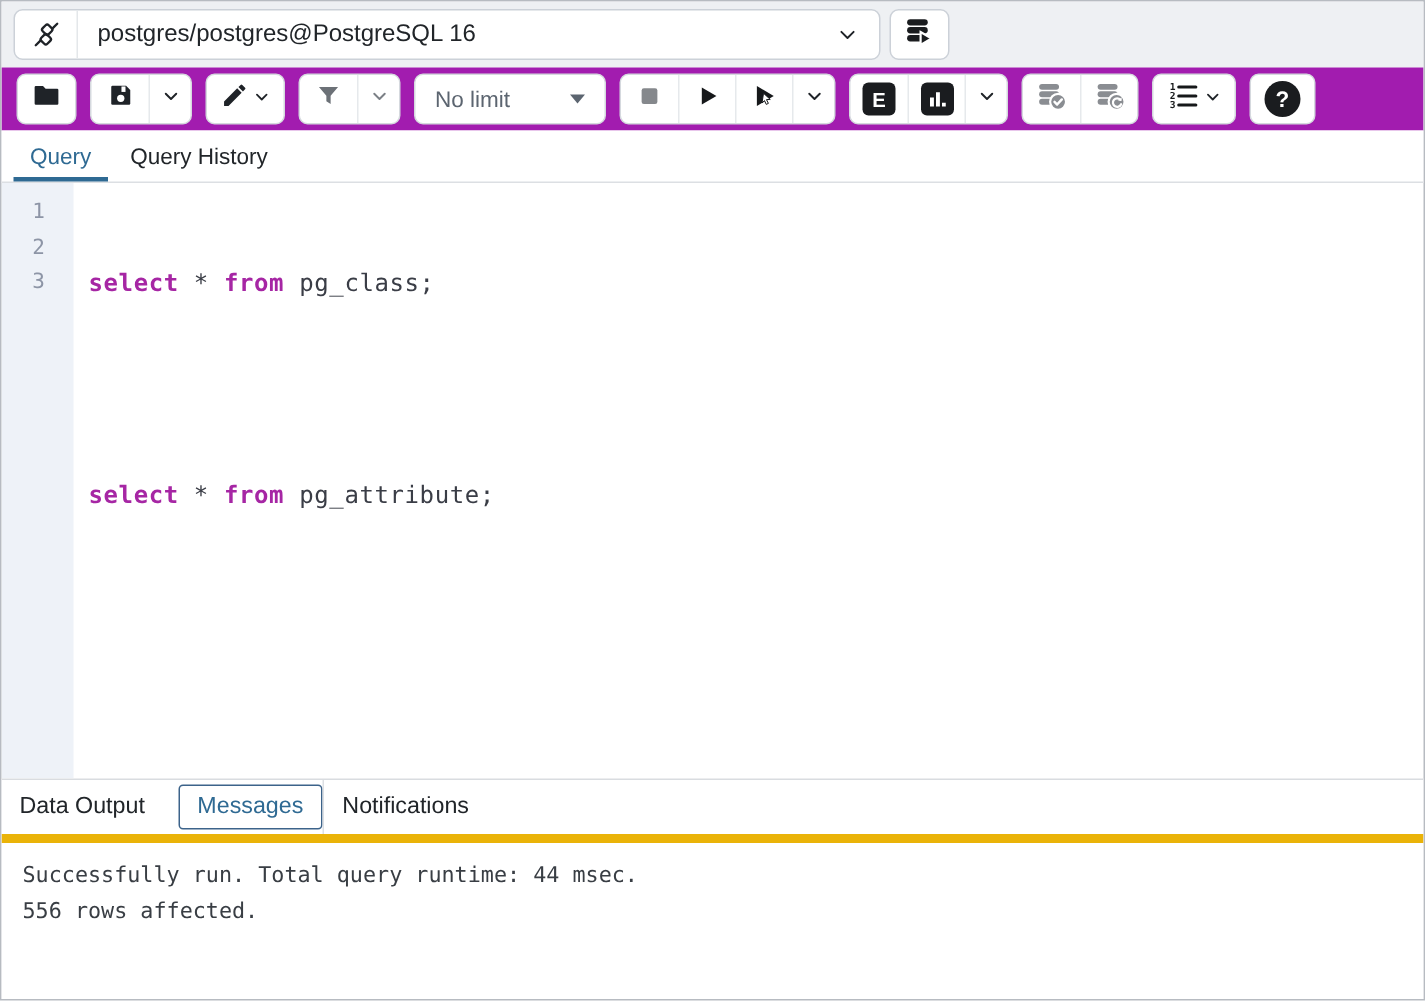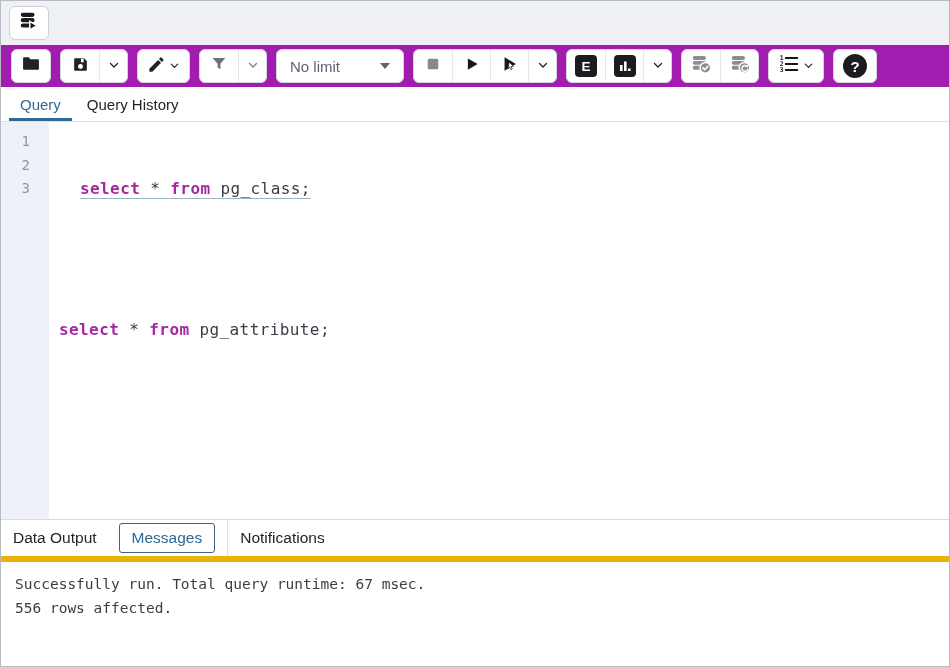--- a/index.html
+++ b/index.html
@@ -61,34 +61,52 @@
   .etab { display:flex; align-items:center; padding:0 13px; font-size:15px; position:relative; cursor:pointer;text-align:center; }
   .etab.active { color:#2f6a93; }
   .etab.active::after { content:""; position:absolute; left:2px; right:2px; bottom:0; height:3px; background:#2f6a93; }
   
   .editor { flex:1 1 auto; display:flex; overflow:hidden; font-family:"DejaVu Sans Mono", monospace; }
   .gutter { flex:0 0 48px; background:#eef2f8; color:#8d95a6; font-size:14px; text-align:right; padding-top:8px; }
   .gutter .ln { height:23.5px; padding-right:19px; line-height:23.5px; }
   .code { flex:1; padding:8px 0 0 10px; font-size:16px; letter-spacing:0.4px; line-height:23.5px; color:#3a3d46; white-space:pre; cursor:text; }
   .cline { height:23.5px; }
   .kw { color:#a626a4; font-weight:bold; }
-  .cline.executed { text-decoration:underline; text-decoration-color:#9bb0c0; text-decoration-thickness:1px; text-underline-offset:4px;margin-left:21px; }
+  .cline.executed { text-decoration-color:#9bb0c0; text-decoration-thickness:1px; text-underline-offset:4px; }
   
   .output-tabs { flex:0 0 36px; background:#fff; border-top:1px solid #d9dce0; border-bottom:6px solid #eab308; display:flex; align-items:center; padding:0 12px; }
   .otab { font-size:15.5px; padding:0 12px; cursor:pointer; }
   .otab:first-child { padding-left:0; }
-  .otab.active { color:#2f6a93; border:1px solid #3c638a; border-radius:3px; padding:5px 12px; margin:0 12px 0 10px;text-align:right; }
+  .otab.active { color:#2f6a93; border:1px solid #3c638a; border-radius:3px; padding:5px 12px; margin:0 0 0 10px;text-align:right; }
   .otab-divider { width:1px; height:36px; background:#dcdfe3; }
   
   .messages-panel { flex:0 0 104px; background:#fff; font-family:"DejaVu Sans Mono", monospace; font-size:14.5px; color:#393e44; padding:10px 14px; line-height:24px; }
 </style>
 </head>
 <body>
 
 <div class="connection-bar">
+  <div class="conn-combo">
+    <div class="conn-plug-cell">
+      <svg width="22" height="22" viewBox="0 0 24 24">
+        <g fill="none" stroke="#1f2328" stroke-width="1.7" stroke-linecap="round">
+          <path d="M4.2 19.8L7.6 16.4"></path>
+          <path d="M16.4 7.6L19.8 4.2"></path>
+          <rect x="9.4" y="5.4" width="6.2" height="6.2" rx="1.6" transform="rotate(45 12.5 8.5)"></rect>
+          <rect x="8.4" y="12.4" width="6.2" height="6.2" rx="1.6" transform="rotate(45 11.5 15.5)"></rect>
+        </g>
+      </svg>
+    </div>
+    <div class="conn-value">postgres/postgres@PostgreSQL 16</div>
+    <div class="conn-caret">
+      <svg width="14" height="14" viewBox="0 0 24 24">
+          <path d="M5 9l7 7 7-7" fill="none" stroke="#1f2328" stroke-width="2.2" stroke-linecap="round" stroke-linejoin="round"></path>
+        </svg>
+    </div>
+  </div>
   <div class="sq-btn">
     <span>
       <svg width="22" height="22" viewBox="0 0 24 24">
         <g fill="#1a1c1f">
           <rect x="3" y="3" width="15" height="4.6" rx="2.3"></rect>
           <rect x="3" y="8.8" width="15" height="4.6" rx="2.3"></rect>
           <rect x="3" y="14.6" width="15" height="4.6" rx="2.3"></rect>
         </g>
         <path d="M12.8 12.4l8 4.7-8 4.7z" fill="#1a1c1f" stroke="#fff" stroke-width="1.6"></path>
       </svg>
@@ -309,15 +327,15 @@
   <div class="otab active">
     <span>Messages</span>
   </div>
   <div class="otab-divider"></div>
   <div class="otab">
     <span>Notifications</span>
   </div>
 </div>
 
 <div class="messages-panel">
-  <div>Successfully run. Total query runtime: 67 msec.</div>
+  <div>Successfully run. Total query runtime: 44 msec.</div>
   <div>556 rows affected.</div>
 </div>
 
 </body></html>

